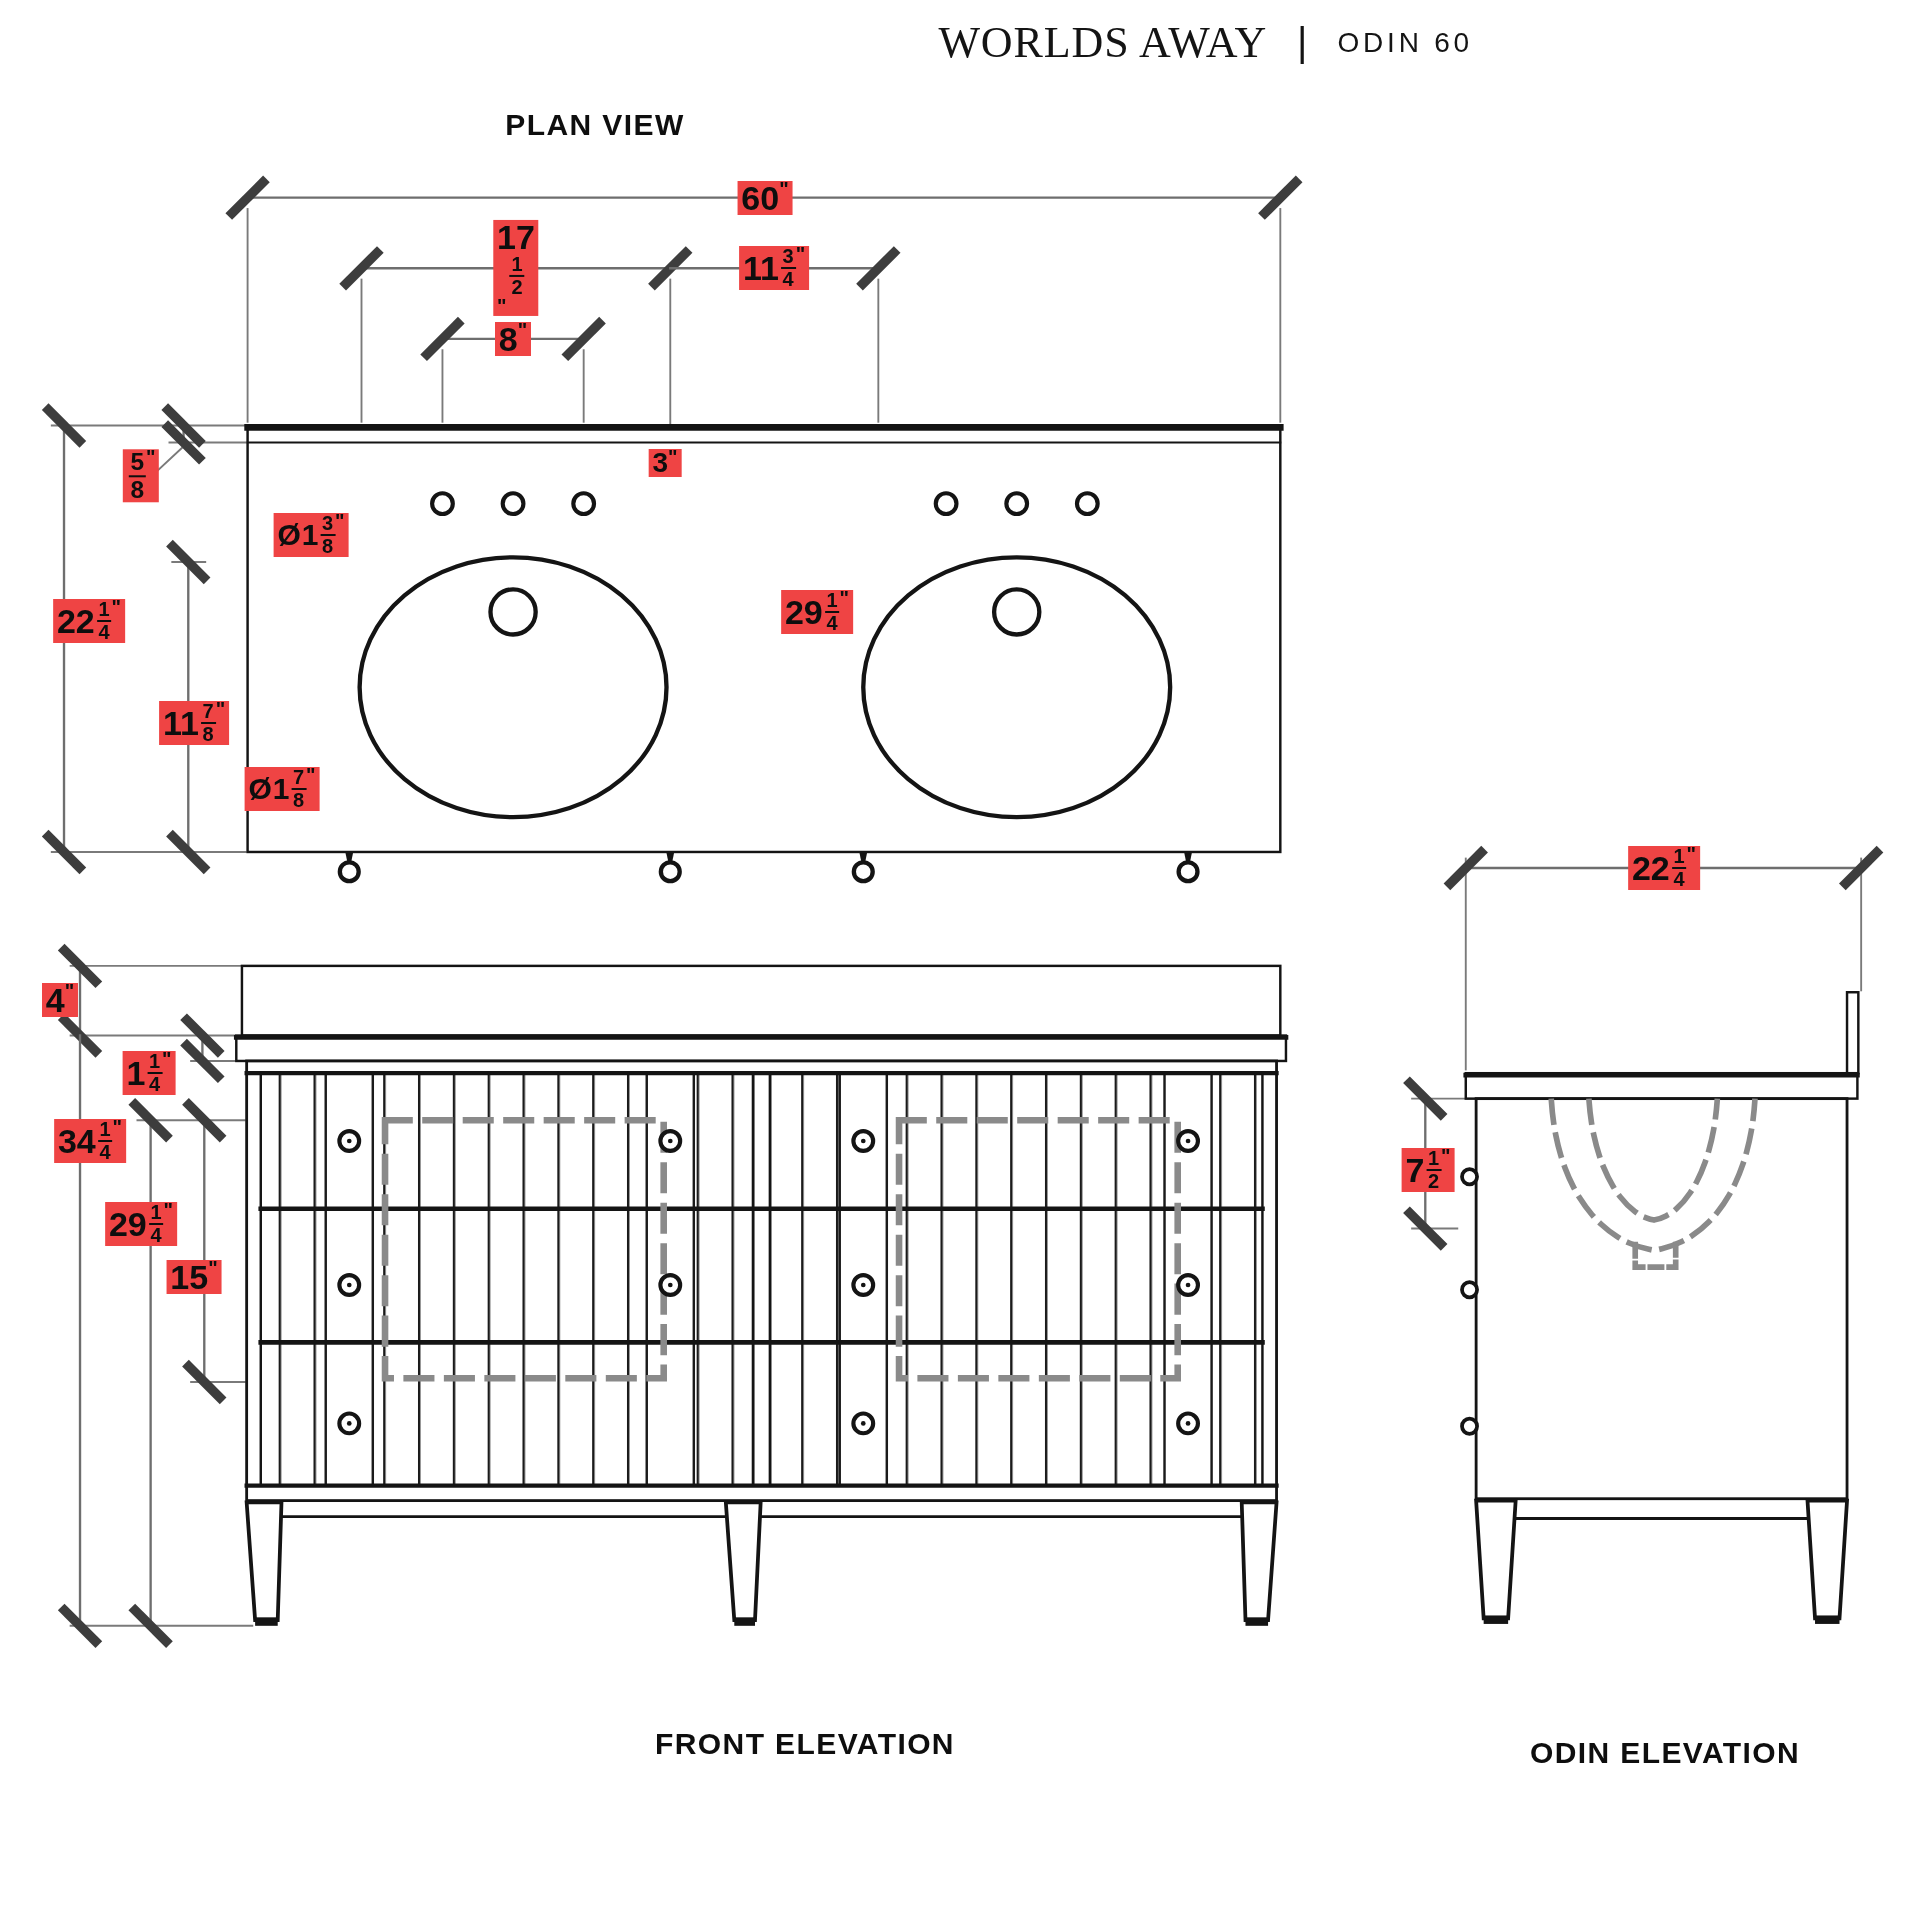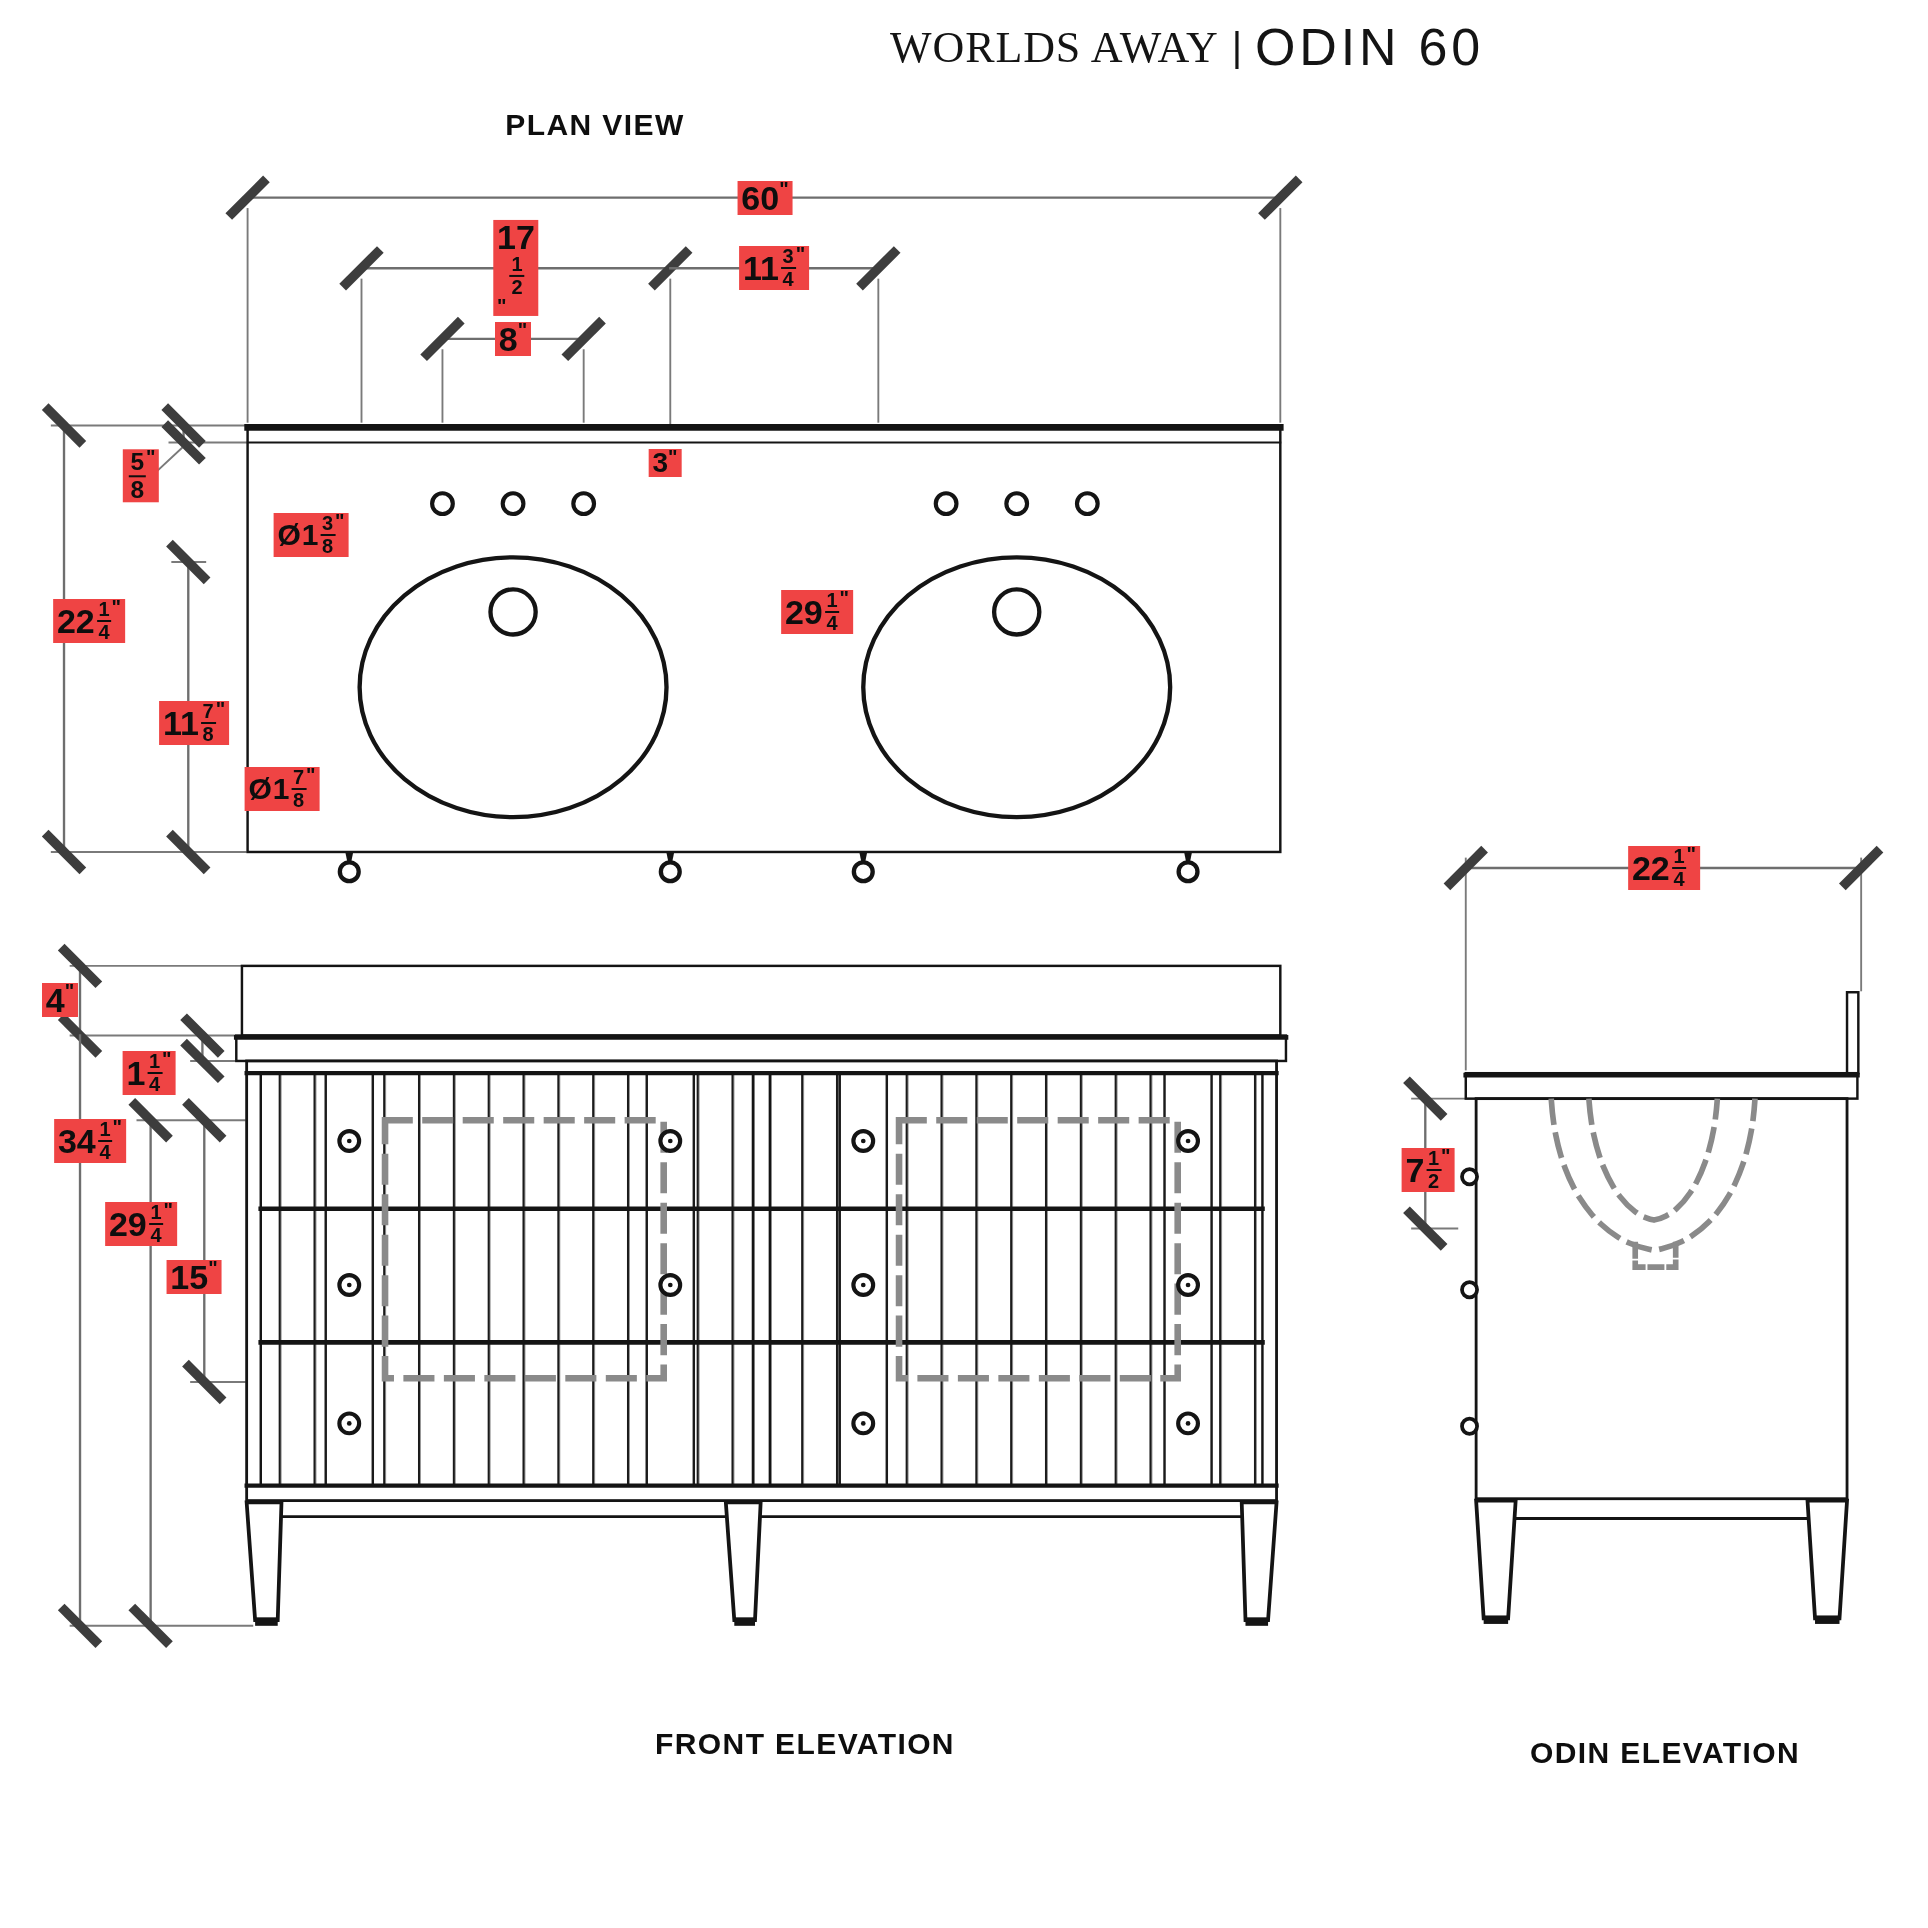--- a/index.html
+++ b/index.html
@@ -11,24 +11,24 @@
   .view-title{font-weight:bold;font-size:30px;letter-spacing:1.4px;color:#0e0e0e;}
   .dim{display:flex;align-items:center;background:#ef4444;padding:0 3.8px;line-height:1;
        font-weight:bold;font-size:34px;color:#0e0e0e;}
   .dim .pre{font-size:30px;margin-right:0.9px;}
   .frac{display:inline-flex;flex-direction:column;align-items:center;
         font-size:20px;line-height:1.05;margin-left:1.9px;}
   .frac .fn{border-bottom:2.8px solid #0e0e0e;padding:0 1.9px;}
   .frac .fd{padding:0 1.9px;}
   .u{font-size:20px;align-self:flex-start;margin-top:-1.9px;}
   
-  #brand{position:absolute;right:444px;top:17px;display:flex;align-items:center;gap:13px;}
+  #brand{position:absolute;right:455px;top:17px;display:flex;align-items:center;gap:30px;}
   #brand .brand-name{font-family:"Liberation Serif",serif;font-size:44px;letter-spacing:0.9px;color:#141414;}
   #brand .sep{font-family:"Liberation Sans",sans-serif;font-weight:300;font-size:40px;color:#141414;}
-  #brand .model{font-family:"Liberation Sans",sans-serif;font-weight:400;font-size:52px;
+  #brand .model{font-family:"Liberation Sans",sans-serif;font-weight:400;font-size:28px;
                 letter-spacing:3.8px;color:#141414;}
 </style>
 </head>
 <body>
 
 <div id="page">
 
 <svg width="1928" height="1928" viewBox="0 0 2048 2048">
   <defs>
     <marker id="tick" markerWidth="26" markerHeight="26" refX="13" refY="13" orient="auto">

